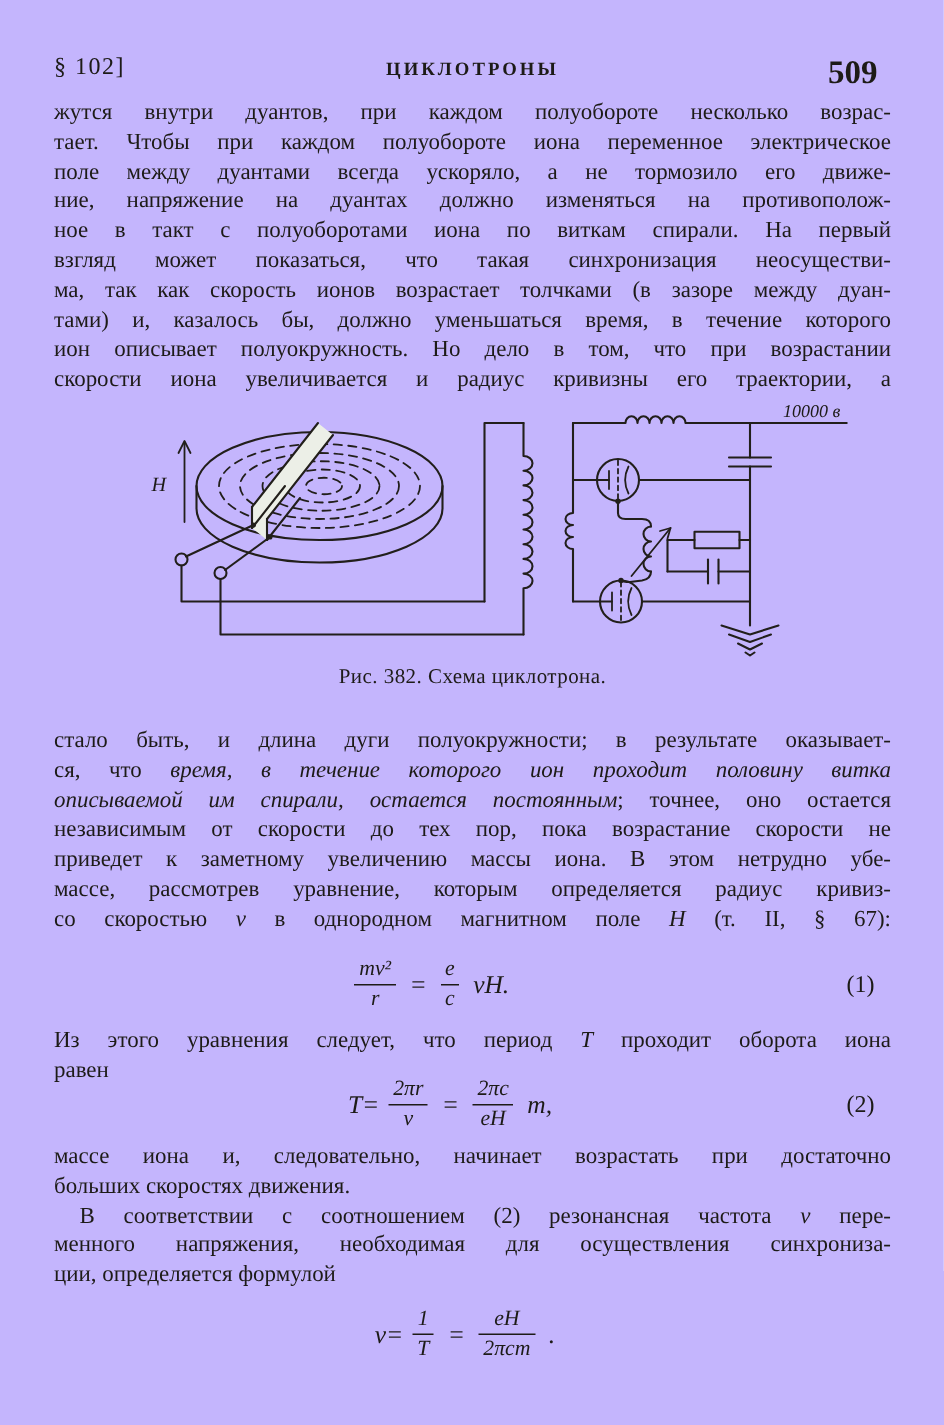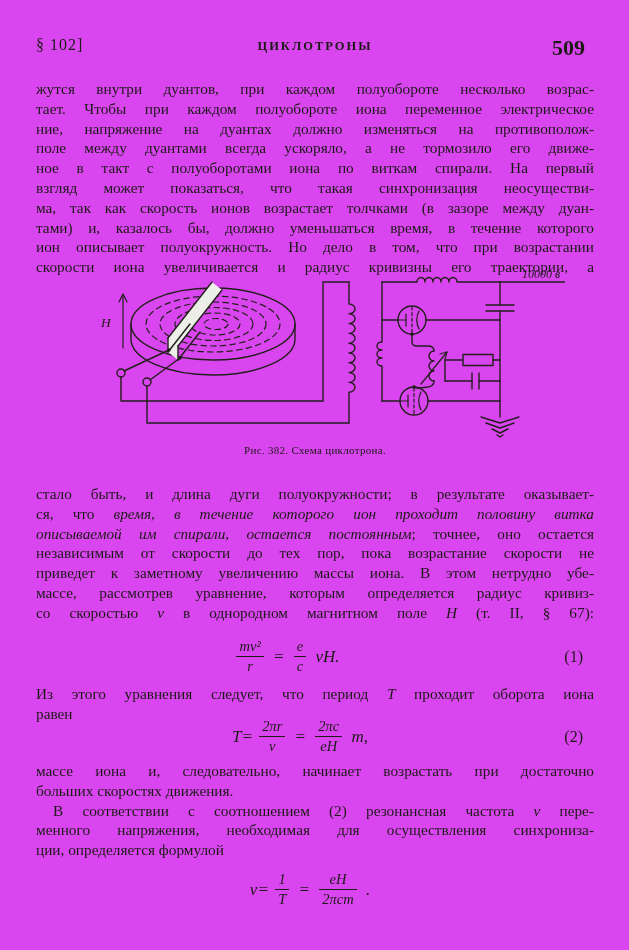--- a/index.html
+++ b/index.html
@@ -1,37 +1,37 @@
 <!DOCTYPE html>
 <html><head>
 <meta charset="utf-8">
 <style>
   html,body{margin:0;padding:0;}
   #page{
     position:relative;
     width:629px;height:950px;
-    background:#d946ef;
+    background:#c4b5fd;
     font-family:"Liberation Serif","DejaVu Serif",serif;
     color:#1d1b17;
     overflow:hidden;
   }
   
   .hdr{position:absolute;top:36px;left:36px;width:558px;height:20px;}
   .hdr .sec{position:absolute;left:0;top:0;font-size:16px;letter-spacing:1px;}
   .hdr .ttl{position:absolute;left:0;right:0;top:3px;text-align:center;font-size:12.5px;letter-spacing:2px;font-weight:bold;}
   .hdr .pgn{position:absolute;right:9px;top:-1px;font-size:22px;font-weight:bold;}
   
   .para{position:absolute;left:36px;width:558px;font-size:15.3px;}
   .tl{height:19.8px;line-height:19.8px;text-align:justify;text-align-last:justify;white-space:nowrap;}
   .tl.noj{text-align-last:left;}
   .tl.ind{padding-left:17px;}
   .it{font-style:italic;}
   
   .figwrap{position:absolute;left:85px;top:270px;width:480px;height:176px;}
-  .figcap{position:absolute;left:36px;top:444px;width:558px;text-align:center;font-size:11px;letter-spacing:0.3px;}
+  .figcap{position:absolute;left:36px;top:444px;width:558px;text-align:center;font-size:14px;letter-spacing:0.3px;}
   
   .eq{position:absolute;left:36px;width:558px;text-align:center;font-size:17px;}
   .eqbody{display:inline-block;font-style:italic;}
   .frac{display:inline-block;vertical-align:middle;text-align:center;font-size:14.5px;margin:0 2px;transform:translateY(-2px);}
   .frac .ft{display:block;padding:0 3px 1px;border-bottom:1.4px solid #1d1b17;line-height:1.12;}
   .frac .fb{display:block;padding:1px 3px 0;line-height:1.12;}
   .op{margin:0 3px;}
   .tail{margin-left:3px;}
   .eqnum{position:absolute;right:11px;top:50%;transform:translateY(-50%);font-size:16px;font-style:normal;}
   .eq1b{transform:translateX(-28px);}
@@ -49,25 +49,25 @@
 <body>
 
 <div id="page">
 
   <div class="hdr">
     <span class="sec">§ 102]</span>
     <span class="ttl">ЦИКЛОТРОНЫ</span>
     <span class="pgn">509</span>
   </div>
 
-  <div class="para" style="top:79px">
+  <div class="para" style="top:65px">
     <div class="tl">жутся внутри дуантов, при каждом полуобороте несколько возрас-</div>
     <div class="tl">тает. Чтобы при каждом полуобороте иона переменное электрическое</div>
+    <div class="tl">поле между дуантами всегда ускоряло, а не тормозило его движе-</div>
     <div class="tl">ние, напряжение на дуантах должно изменяться на противополож-</div>
-    <div class="tl">поле между дуантами всегда ускоряло, а не тормозило его движе-</div>
     <div class="tl">ное в такт с полуоборотами иона по виткам спирали. На первый</div>
     <div class="tl">взгляд может показаться, что такая синхронизация неосуществи-</div>
     <div class="tl">ма, так как скорость ионов возрастает толчками (в зазоре между дуан-</div>
     <div class="tl">тами) и, казалось бы, должно уменьшаться время, в течение которого</div>
     <div class="tl">ион описывает полуокружность. Но дело в том, что при возрастании</div>
     <div class="tl">скорости иона увеличивается и радиус кривизны его траектории, а</div>
   </div>
 
   <div class="figwrap">
     <svg viewBox="0 0 480 176" width="480" height="176">

